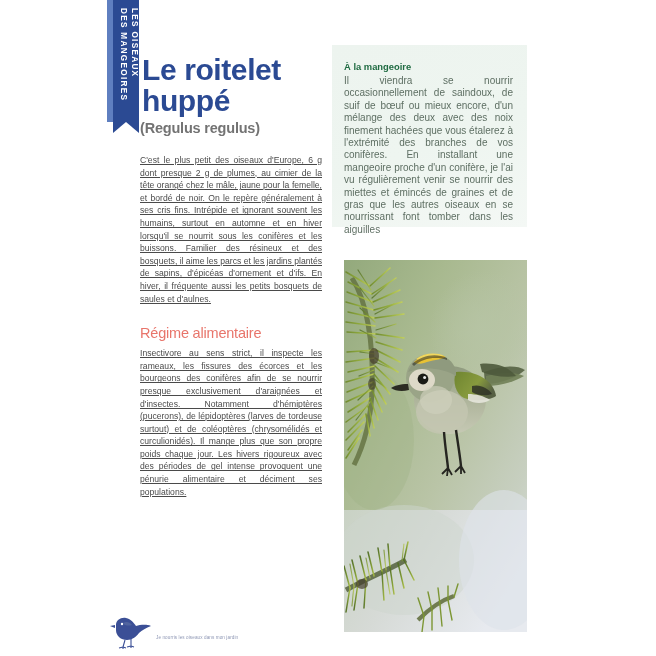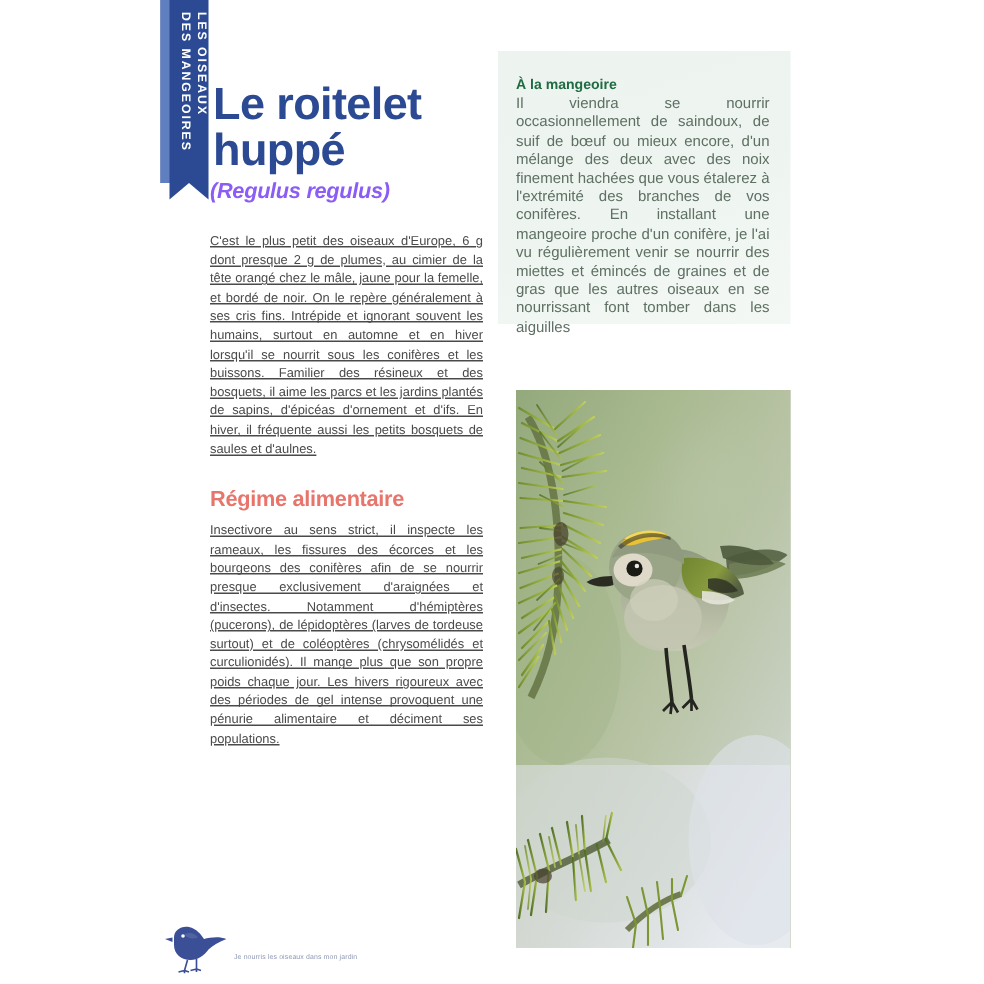--- a/index.html
+++ b/index.html
@@ -78,48 +78,47 @@
   .article-title {
     color: #2b4a93;
     font-size: 30px;
     font-weight: bold;
     line-height: 31px;
     letter-spacing: -0.4px;
     margin: 2px;
     white-space: pre-line;
   }
   .article-subtitle {
-    color: #8b5cf6;
+    color: #737373;
     font-size: 14.5px;
     font-weight: bold;
-    font-style: italic;
     margin: 4px 0 0 0;
     letter-spacing: -0.2px;
   }
   .body-text {
     margin: 18px 0 0 0;
     font-size: 8.6px;
     line-height: 12.6px;
     text-align: justify;
     color: #4a4a4a;
     text-decoration: underline;
   }
   .section-heading {
     margin: 20px 0 6px 0;
     color: #e8756b;
     font-size: 14.5px;
-    font-weight: bold;
+    font-weight: normal;
     letter-spacing: -0.2px;
   }
 
   
   .info-box {
     position: absolute;
     left: 332px;
-    top: 34px;
+    top: 45px;
     width: 195px;
     height: 182px;
     background: linear-gradient(160deg, #edf4ef 0%, #eef5f0 55%, #f4f8f5 100%);
     box-sizing: border-box;
     padding: 16px 14px 10px 12px;
   }
   .info-box-title {
     color: #1f6b42;
     font-size: 9.4px;
     font-weight: bold;

